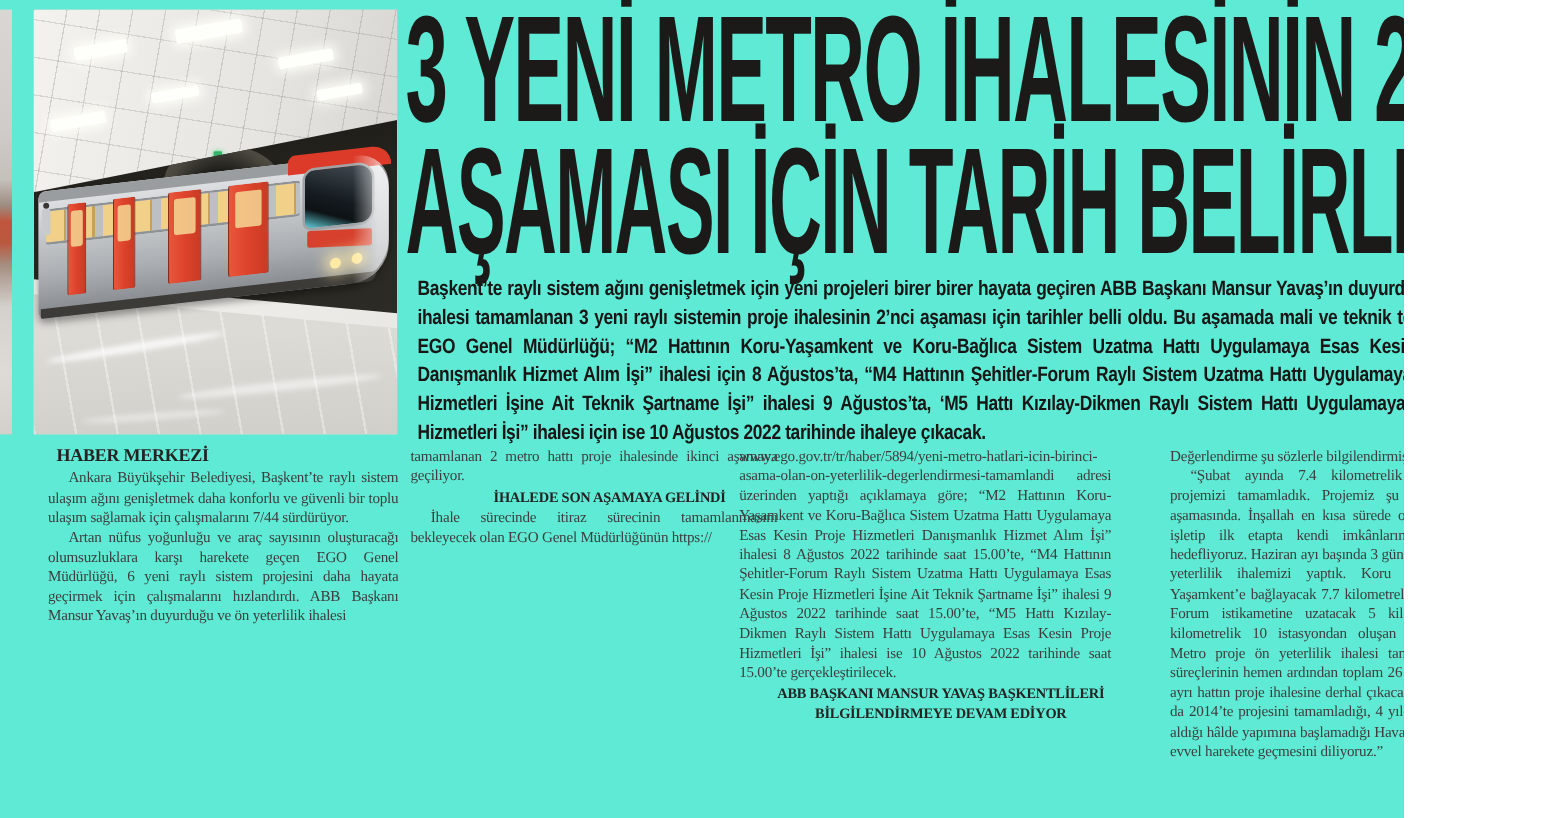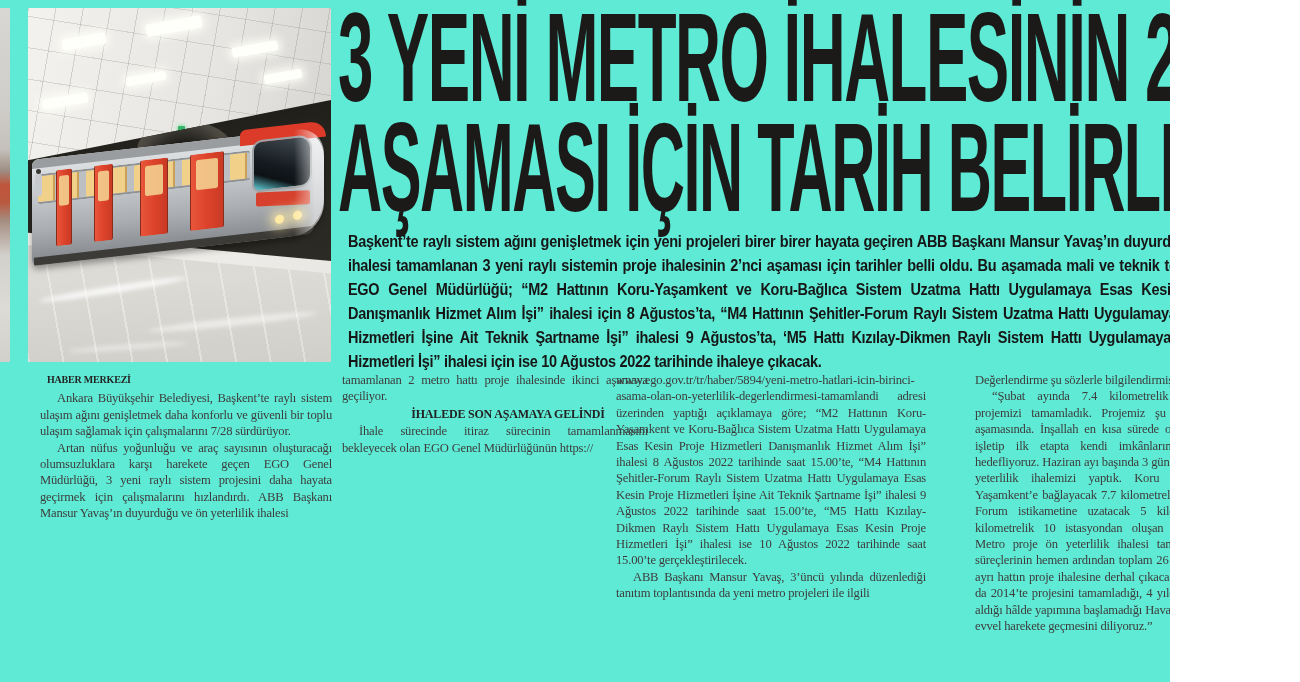--- a/index.html
+++ b/index.html
@@ -72,21 +72,21 @@
     letter-spacing:-0.3px;color:#161616;text-align:justify;transform:scaleY(1.2);transform-origin:left top;}
 
   
   .col{position:absolute;top:372px;font-size:12.6px;line-height:16.4px;letter-spacing:-0.2px;
     text-align:justify;color:#3d3d3d;}
   .col1{left:40px;width:292px;} .col2{left:342px;width:306px;}
   .col3{left:616px;width:310px;} .col4{left:975px;width:323px;}
   .blk{margin:0;}
   .blk.p{text-indent:17px;}
   .blk.p.noindent{text-indent:0;}
-  .blk.byline{font-weight:bold;font-size:10px;padding-left:7px;color:#232323;margin-bottom:2px;}
+  .blk.byline{font-weight:bold;font-size:15px;padding-left:7px;color:#232323;margin-bottom:2px;}
   .blk.subhead{font-weight:bold;font-size:12px;padding-left:26px;color:#232323;text-align:center;margin:1px 0;}
 </style>
 </head>
 <body>
 
 <div class="page">
 
   <div class="edge-sliver"></div>
 
   <div class="photo">
@@ -139,30 +139,30 @@
     </div>
     <div class="hl-row l2">
       <span class="hl-fit" style="transform: scaleX(0.485208);">AŞAMASI İÇİN TARİH BELİRLENDİ</span>
     </div>
   </div>
 
   <div class="lede">Başkent’te raylı sistem ağını genişletmek için yeni projeleri birer birer hayata geçiren ABB Başkanı Mansur Yavaş’ın duyurduğu ve ön yeterlilik ihalesi tamamlanan 3 yeni raylı sistemin proje ihalesinin 2’nci aşaması için tarihler belli oldu. Bu aşamada mali ve teknik teklifleri alacak olan EGO Genel Müdürlüğü; “M2 Hattının Koru-Yaşamkent ve Koru-Bağlıca Sistem Uzatma Hattı Uygulamaya Esas Kesin Proje Hizmetleri Danışmanlık Hizmet Alım İşi” ihalesi için 8 Ağustos’ta, “M4 Hattının Şehitler-Forum Raylı Sistem Uzatma Hattı Uygulamaya Esas Kesin Proje Hizmetleri İşine Ait Teknik Şartname İşi” ihalesi 9 Ağustos’ta, ‘M5 Hattı Kızılay-Dikmen Raylı Sistem Hattı Uygulamaya Esas Kesin Proje Hizmetleri İşi” ihalesi için ise 10 Ağustos 2022 tarihinde ihaleye çıkacak.</div>
 
   <div class="col col1">
       <div class="blk byline">HABER MERKEZİ</div>
-      <div class="blk p">Ankara Büyükşehir Belediyesi, Başkent’te raylı sistem ulaşım ağını genişletmek daha konforlu ve güvenli bir toplu ulaşım sağlamak için çalışmalarını 7/28 sürdürüyor.</div>
-      <div class="blk p">Artan nüfus yoğunluğu ve araç sayısının oluşturacağı olumsuzluklara karşı harekete geçen EGO Genel Müdürlüğü, 3 yeni raylı sistem projesini daha hayata geçirmek için çalışmalarını hızlandırdı. ABB Başkanı Mansur Yavaş’ın duyurduğu ve ön yeterlilik ihalesi</div>
+      <div class="blk p">Ankara Büyükşehir Belediyesi, Başkent’te raylı sistem ulaşım ağını genişletmek daha konforlu ve güvenli bir toplu ulaşım sağlamak için çalışmalarını 7/44 sürdürüyor.</div>
+      <div class="blk p">Artan nüfus yoğunluğu ve araç sayısının oluşturacağı olumsuzluklara karşı harekete geçen EGO Genel Müdürlüğü, 6 yeni raylı sistem projesini daha hayata geçirmek için çalışmalarını hızlandırdı. ABB Başkanı Mansur Yavaş’ın duyurduğu ve ön yeterlilik ihalesi</div>
     </div>
   <div class="col col2">
       <div class="blk p noindent">tamamlanan 2 metro hattı proje ihalesinde ikinci aşamaya geçiliyor.</div>
       <div class="blk subhead">İHALEDE SON AŞAMAYA GELİNDİ</div>
       <div class="blk p">İhale sürecinde itiraz sürecinin tamamlanmasını bekleyecek olan EGO Genel Müdürlüğünün https://</div>
     </div>
   <div class="col col3">
       <div class="blk p noindent">www.ego.gov.tr/tr/haber/5894/yeni-metro-hatlari-icin-birinci-asama-olan-on-yeterlilik-degerlendirmesi-tamamlandi adresi üzerinden yaptığı açıklamaya göre; “M2 Hattının Koru-Yaşamkent ve Koru-Bağlıca Sistem Uzatma Hattı Uygulamaya Esas Kesin Proje Hizmetleri Danışmanlık Hizmet Alım İşi” ihalesi 8 Ağustos 2022 tarihinde saat 15.00’te, “M4 Hattının Şehitler-Forum Raylı Sistem Uzatma Hattı Uygulamaya Esas Kesin Proje Hizmetleri İşine Ait Teknik Şartname İşi” ihalesi 9 Ağustos 2022 tarihinde saat 15.00’te, “M5 Hattı Kızılay-Dikmen Raylı Sistem Hattı Uygulamaya Esas Kesin Proje Hizmetleri İşi” ihalesi ise 10 Ağustos 2022 tarihinde saat 15.00’te gerçekleştirilecek.</div>
-      <div class="blk p">ABB Başkanı Mansur Yavaş, 3’üncü yılında düzenlediği tanıtım toplantısında da yeni metro projeleri ile ilgili</div>
+      <div class="blk subhead">ABB BAŞKANI MANSUR YAVAŞ BAŞKENTLİLERİ BİLGİLENDİRMEYE DEVAM EDİYOR</div>
     </div>
   <div class="col col4">
       <div class="blk p noindent">Değerlendirme şu sözlerle bilgilendirmişti:</div>
       <div class="blk p">“Şubat ayında 7.4 kilometrelik Dikimevi-NATO Yolu projemizi tamamladık. Projemiz şu anda Bakanlık’ta onay aşamasında. İnşallah en kısa sürede onay gelirse derhal süreci işletip ilk etapta kendi imkânlarımızla inşaata başlamayı hedefliyoruz. Haziran ayı başında 3 gün üst üste, 3 ayrı hat için ön yeterlilik ihalemizi yaptık. Koru Metrosunu Bağlıca ve Yaşamkent’e bağlayacak 7.7 kilometrelik hattın, Keçiören hattını Forum istikametine uzatacak 5 kilometrelik hattın ve 13 kilometrelik 10 istasyondan oluşan Kızılay-Dikmen hattının Metro proje ön yeterlilik ihalesi tamamlandı. Değerlendirme süreçlerinin hemen ardından toplam 26 kilometreden oluşan bu 3 ayrı hattın proje ihalesine derhal çıkacağız. Bu sürede Bakanlığın da 2014’te projesini tamamladığı, 4 yıldır da yatırım programına aldığı hâlde yapımına başlamadığı Havalimanı Metrosu için bir an evvel harekete geçmesini diliyoruz.”</div>
     </div>
 
 </div>
 
 </body></html>

